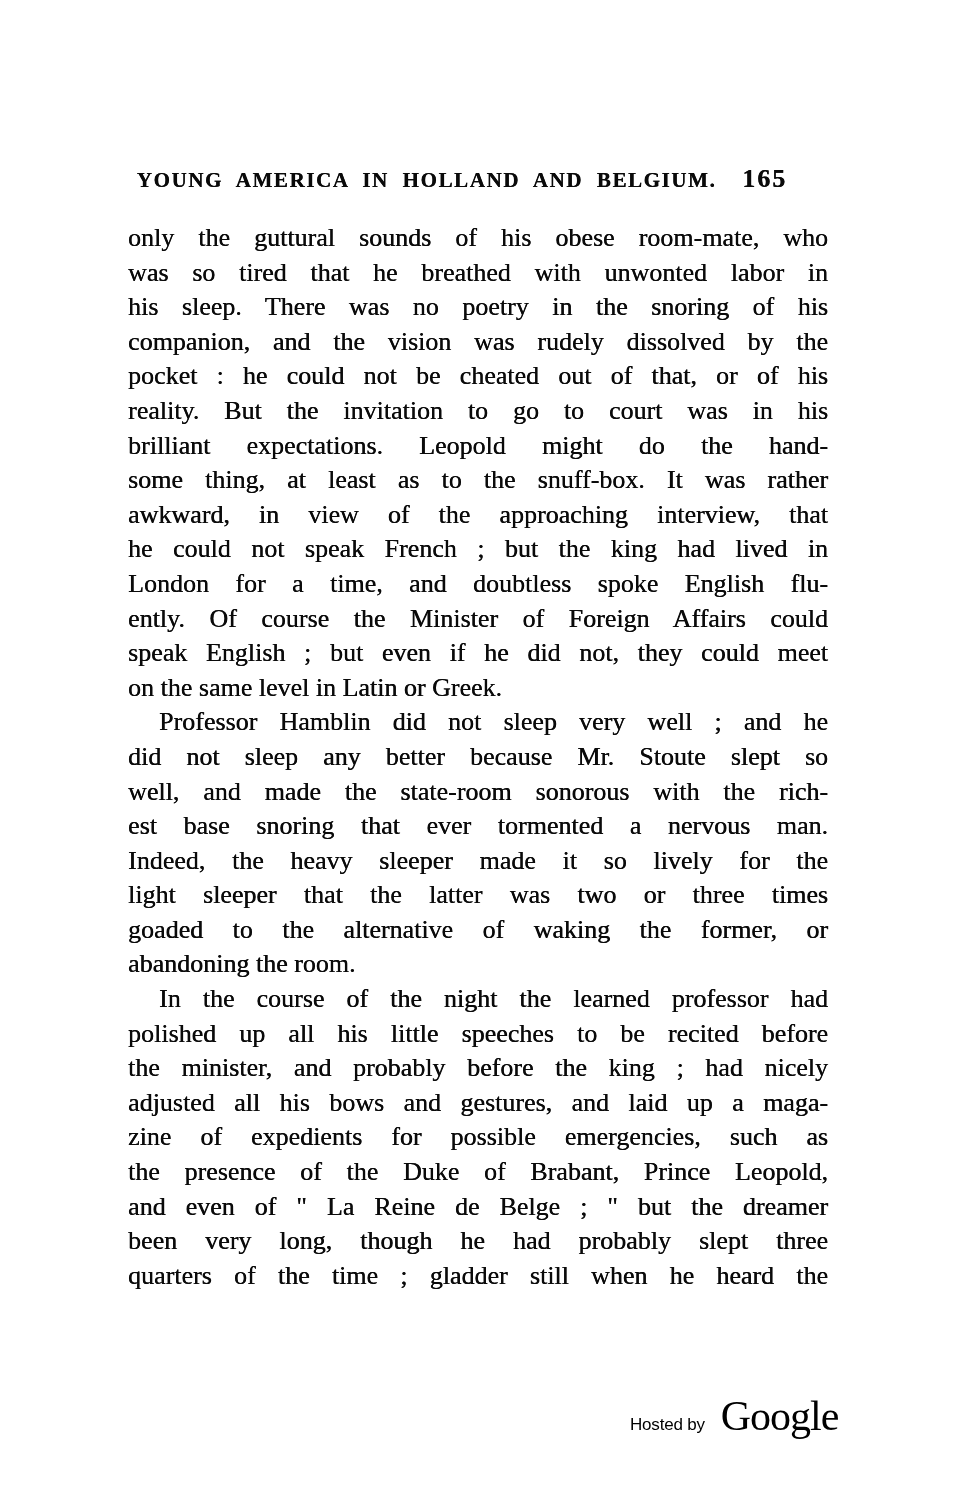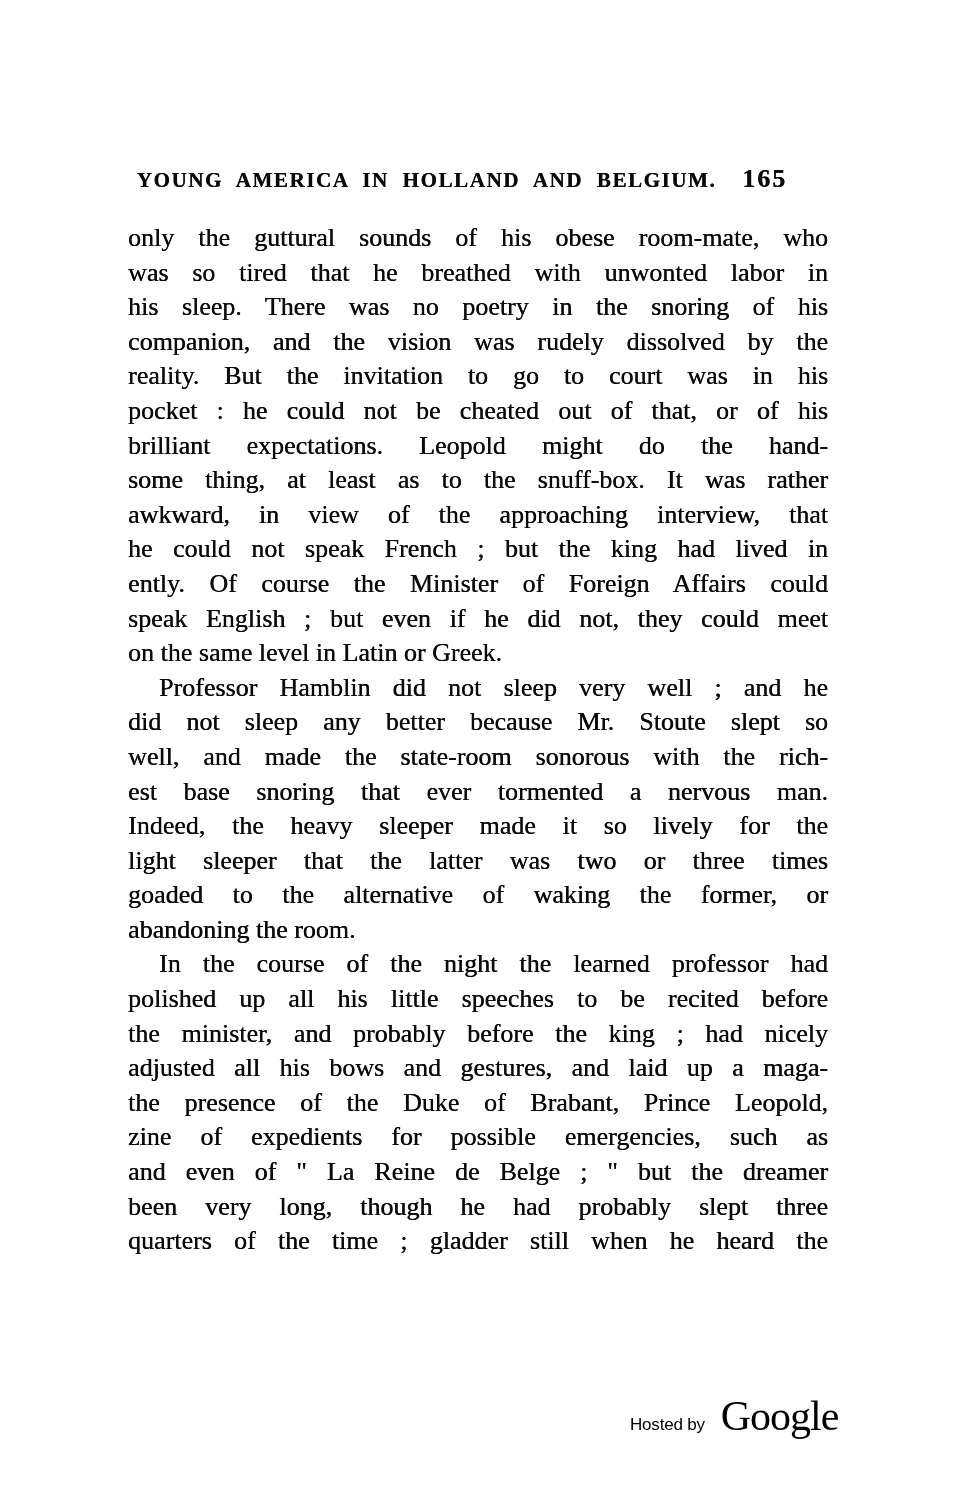--- a/index.html
+++ b/index.html
@@ -81,47 +81,48 @@
     <span class="running-title">YOUNG AMERICA IN HOLLAND AND BELGIUM.</span>
     <span class="page-number">165</span>
   </div>
 
   <div class="text-block">
       <div class="paragraph">
         <div class="line just">only the guttural sounds of his obese room-mate, who</div>
         <div class="line just">was so tired that he breathed with unwonted labor in</div>
         <div class="line just">his sleep. There was no poetry in the snoring of his</div>
         <div class="line just">companion, and the vision was rudely dissolved by the</div>
+        <div class="line just">pocket : he could not be cheated out of that, or of his</div>
         <div class="line just">reality. But the invitation to go to court was in his</div>
-        <div class="line just">pocket : he could not be cheated out of that, or of his</div>
         <div class="line just">brilliant expectations. Leopold might do the hand-</div>
         <div class="line just">some thing, at least as to the snuff-box. It was rather</div>
         <div class="line just">awkward, in view of the approaching interview, that</div>
         <div class="line just">he could not speak French ; but the king had lived in</div>
+        <div class="line just">London for a time, and doubtless spoke English flu-</div>
         <div class="line just">ently. Of course the Minister of Foreign Affairs could</div>
         <div class="line just">speak English ; but even if he did not, they could meet</div>
         <div class="line">on the same level in Latin or Greek.</div>
       </div>
       <div class="paragraph">
         <div class="line indent just">Professor Hamblin did not sleep very well ; and he</div>
         <div class="line just">did not sleep any better because Mr. Stoute slept so</div>
         <div class="line just">well, and made the state-room sonorous with the rich-</div>
         <div class="line just">est base snoring that ever tormented a nervous man.</div>
         <div class="line just">Indeed, the heavy sleeper made it so lively for the</div>
         <div class="line just">light sleeper that the latter was two or three times</div>
         <div class="line just">goaded to the alternative of waking the former, or</div>
         <div class="line">abandoning the room.</div>
       </div>
       <div class="paragraph">
         <div class="line indent just">In the course of the night the learned professor had</div>
         <div class="line just">polished up all his little speeches to be recited before</div>
         <div class="line just">the minister, and probably before the king ; had nicely</div>
         <div class="line just">adjusted all his bows and gestures, and laid up a maga-</div>
+        <div class="line just">zine of expedients for possible emergencies, such as</div>
         <div class="line just">the presence of the Duke of Brabant, Prince Leopold,</div>
-        <div class="line just">zine of expedients for possible emergencies, such as</div>
         <div class="line just">and even of " La Reine de Belge ; " but the dreamer</div>
         <div class="line just">been very long, though he had probably slept three</div>
         <div class="line just">quarters of the time ; gladder still when he heard the</div>
       </div>
     </div>
 
   <div class="footer-branding">
     <span class="hosted-by">Hosted by</span>
     <span class="google-logo">Google</span>
   </div>

